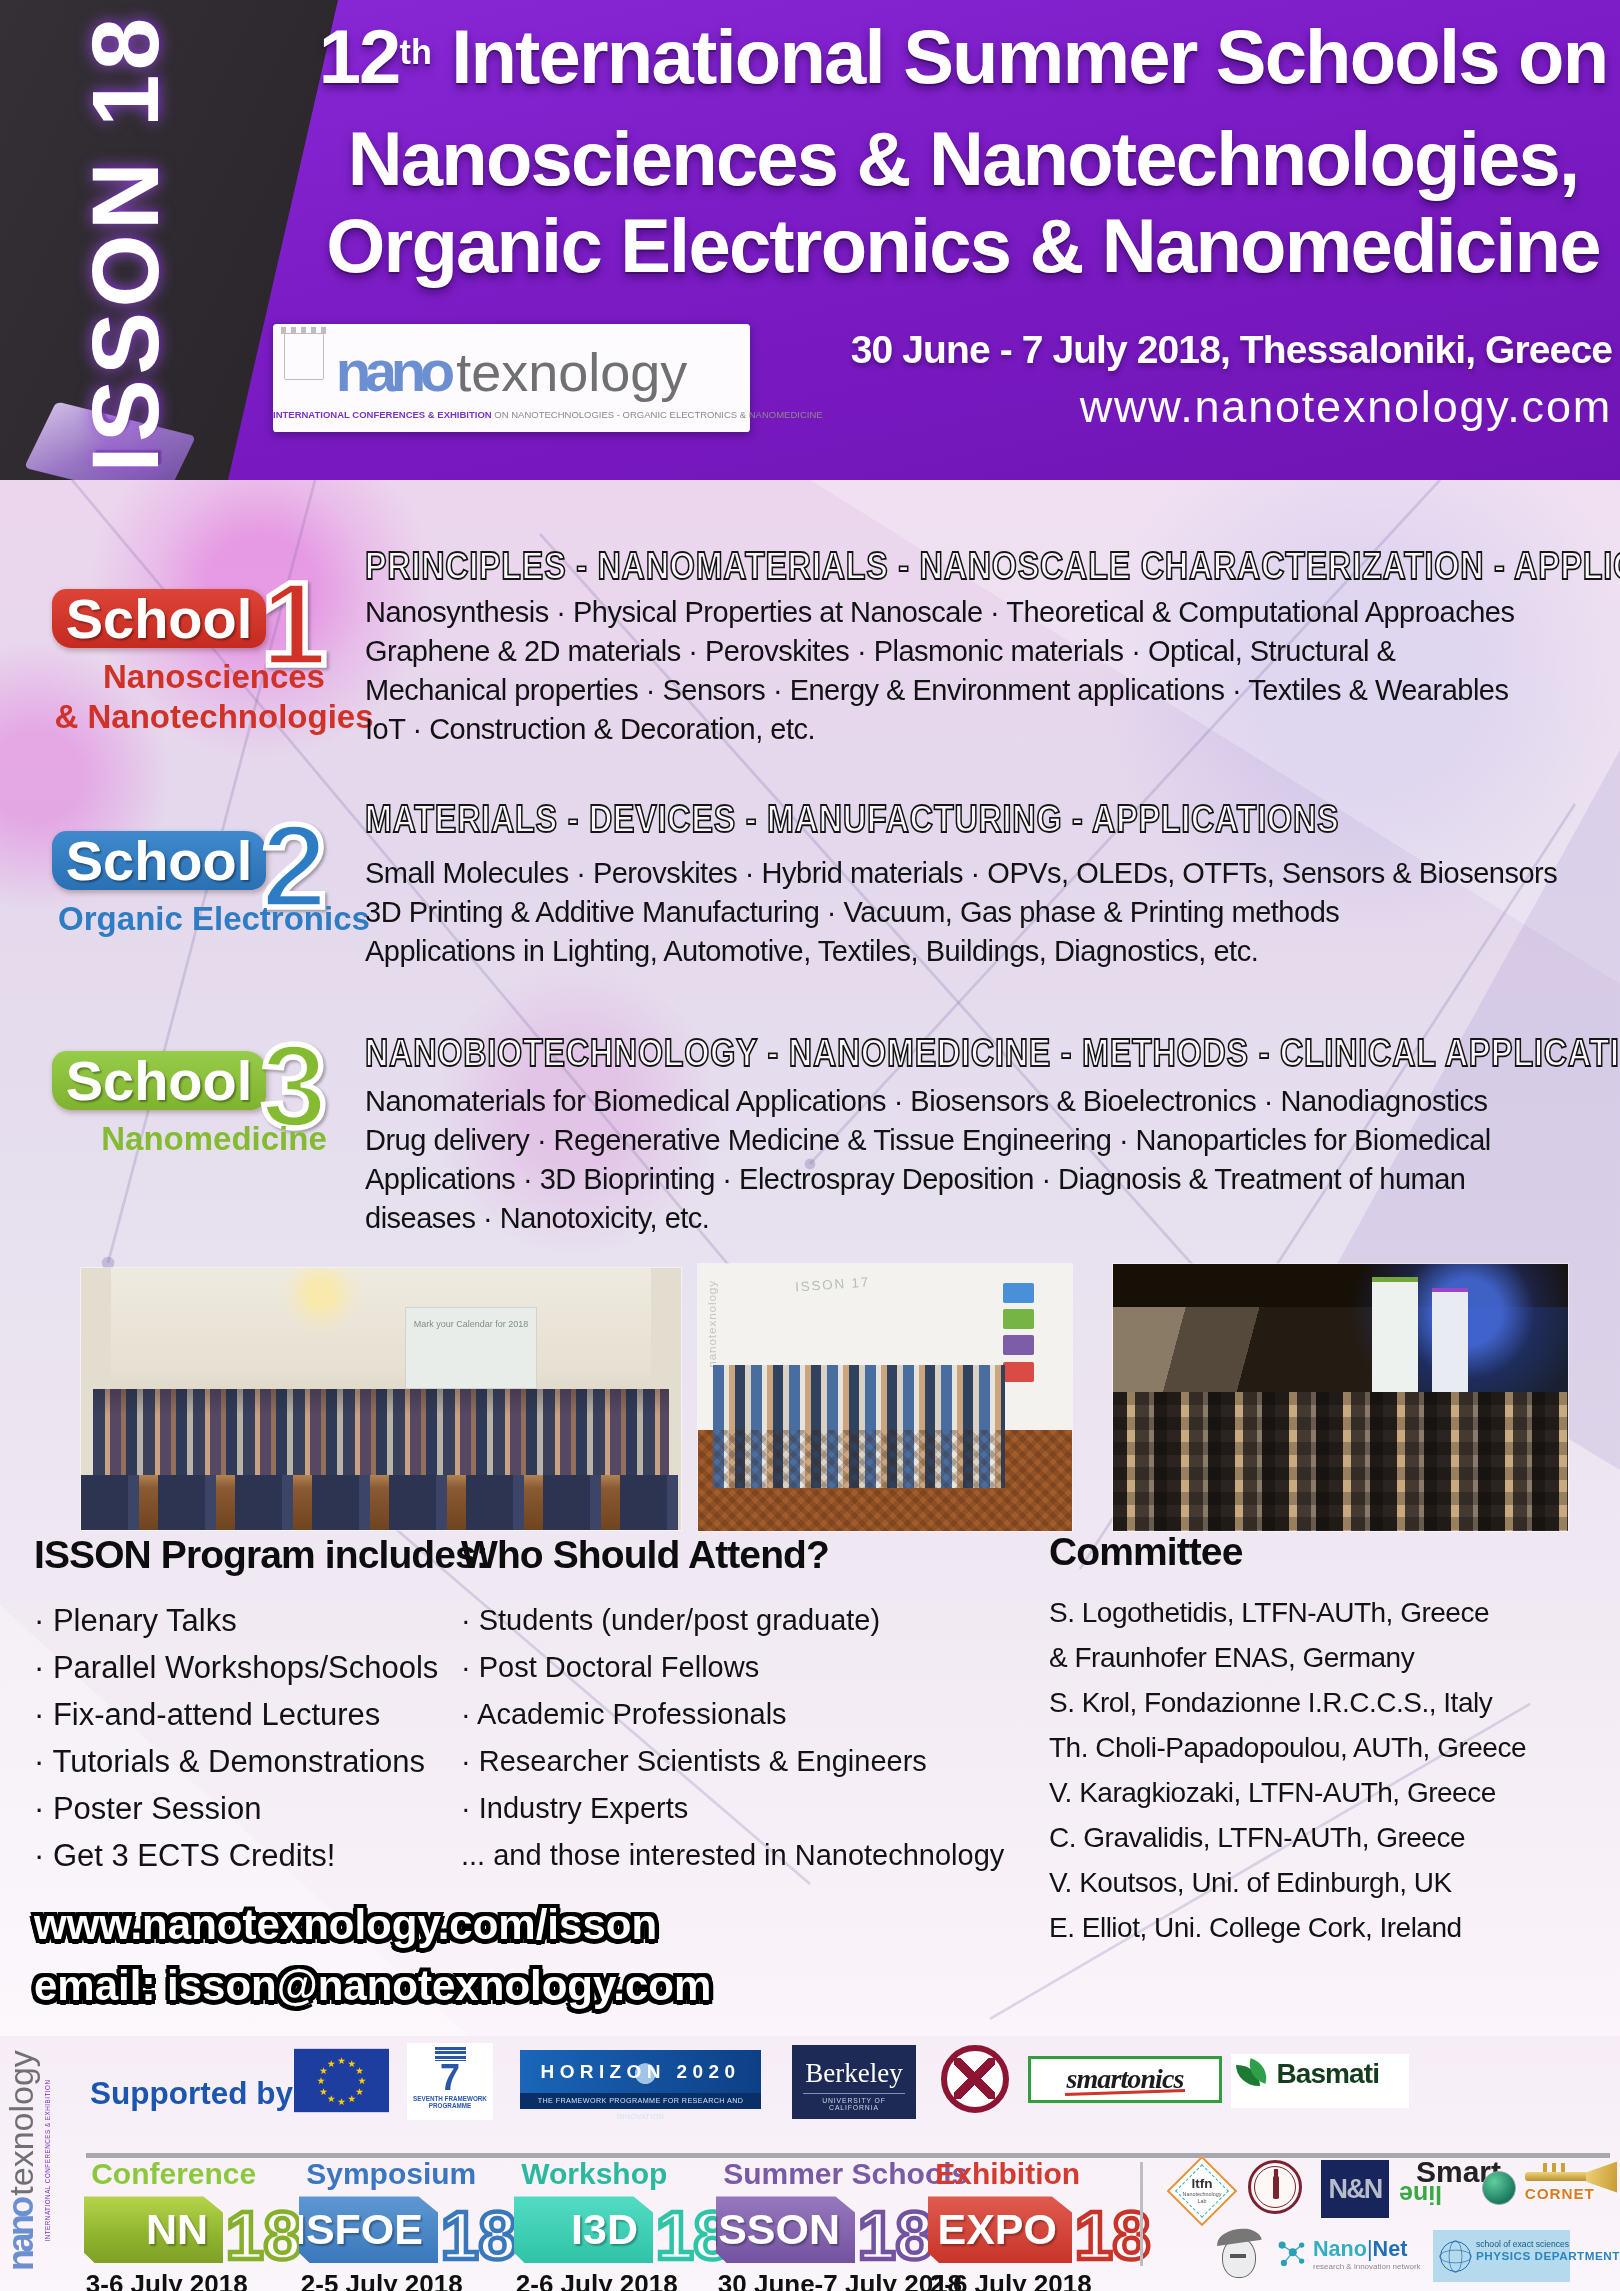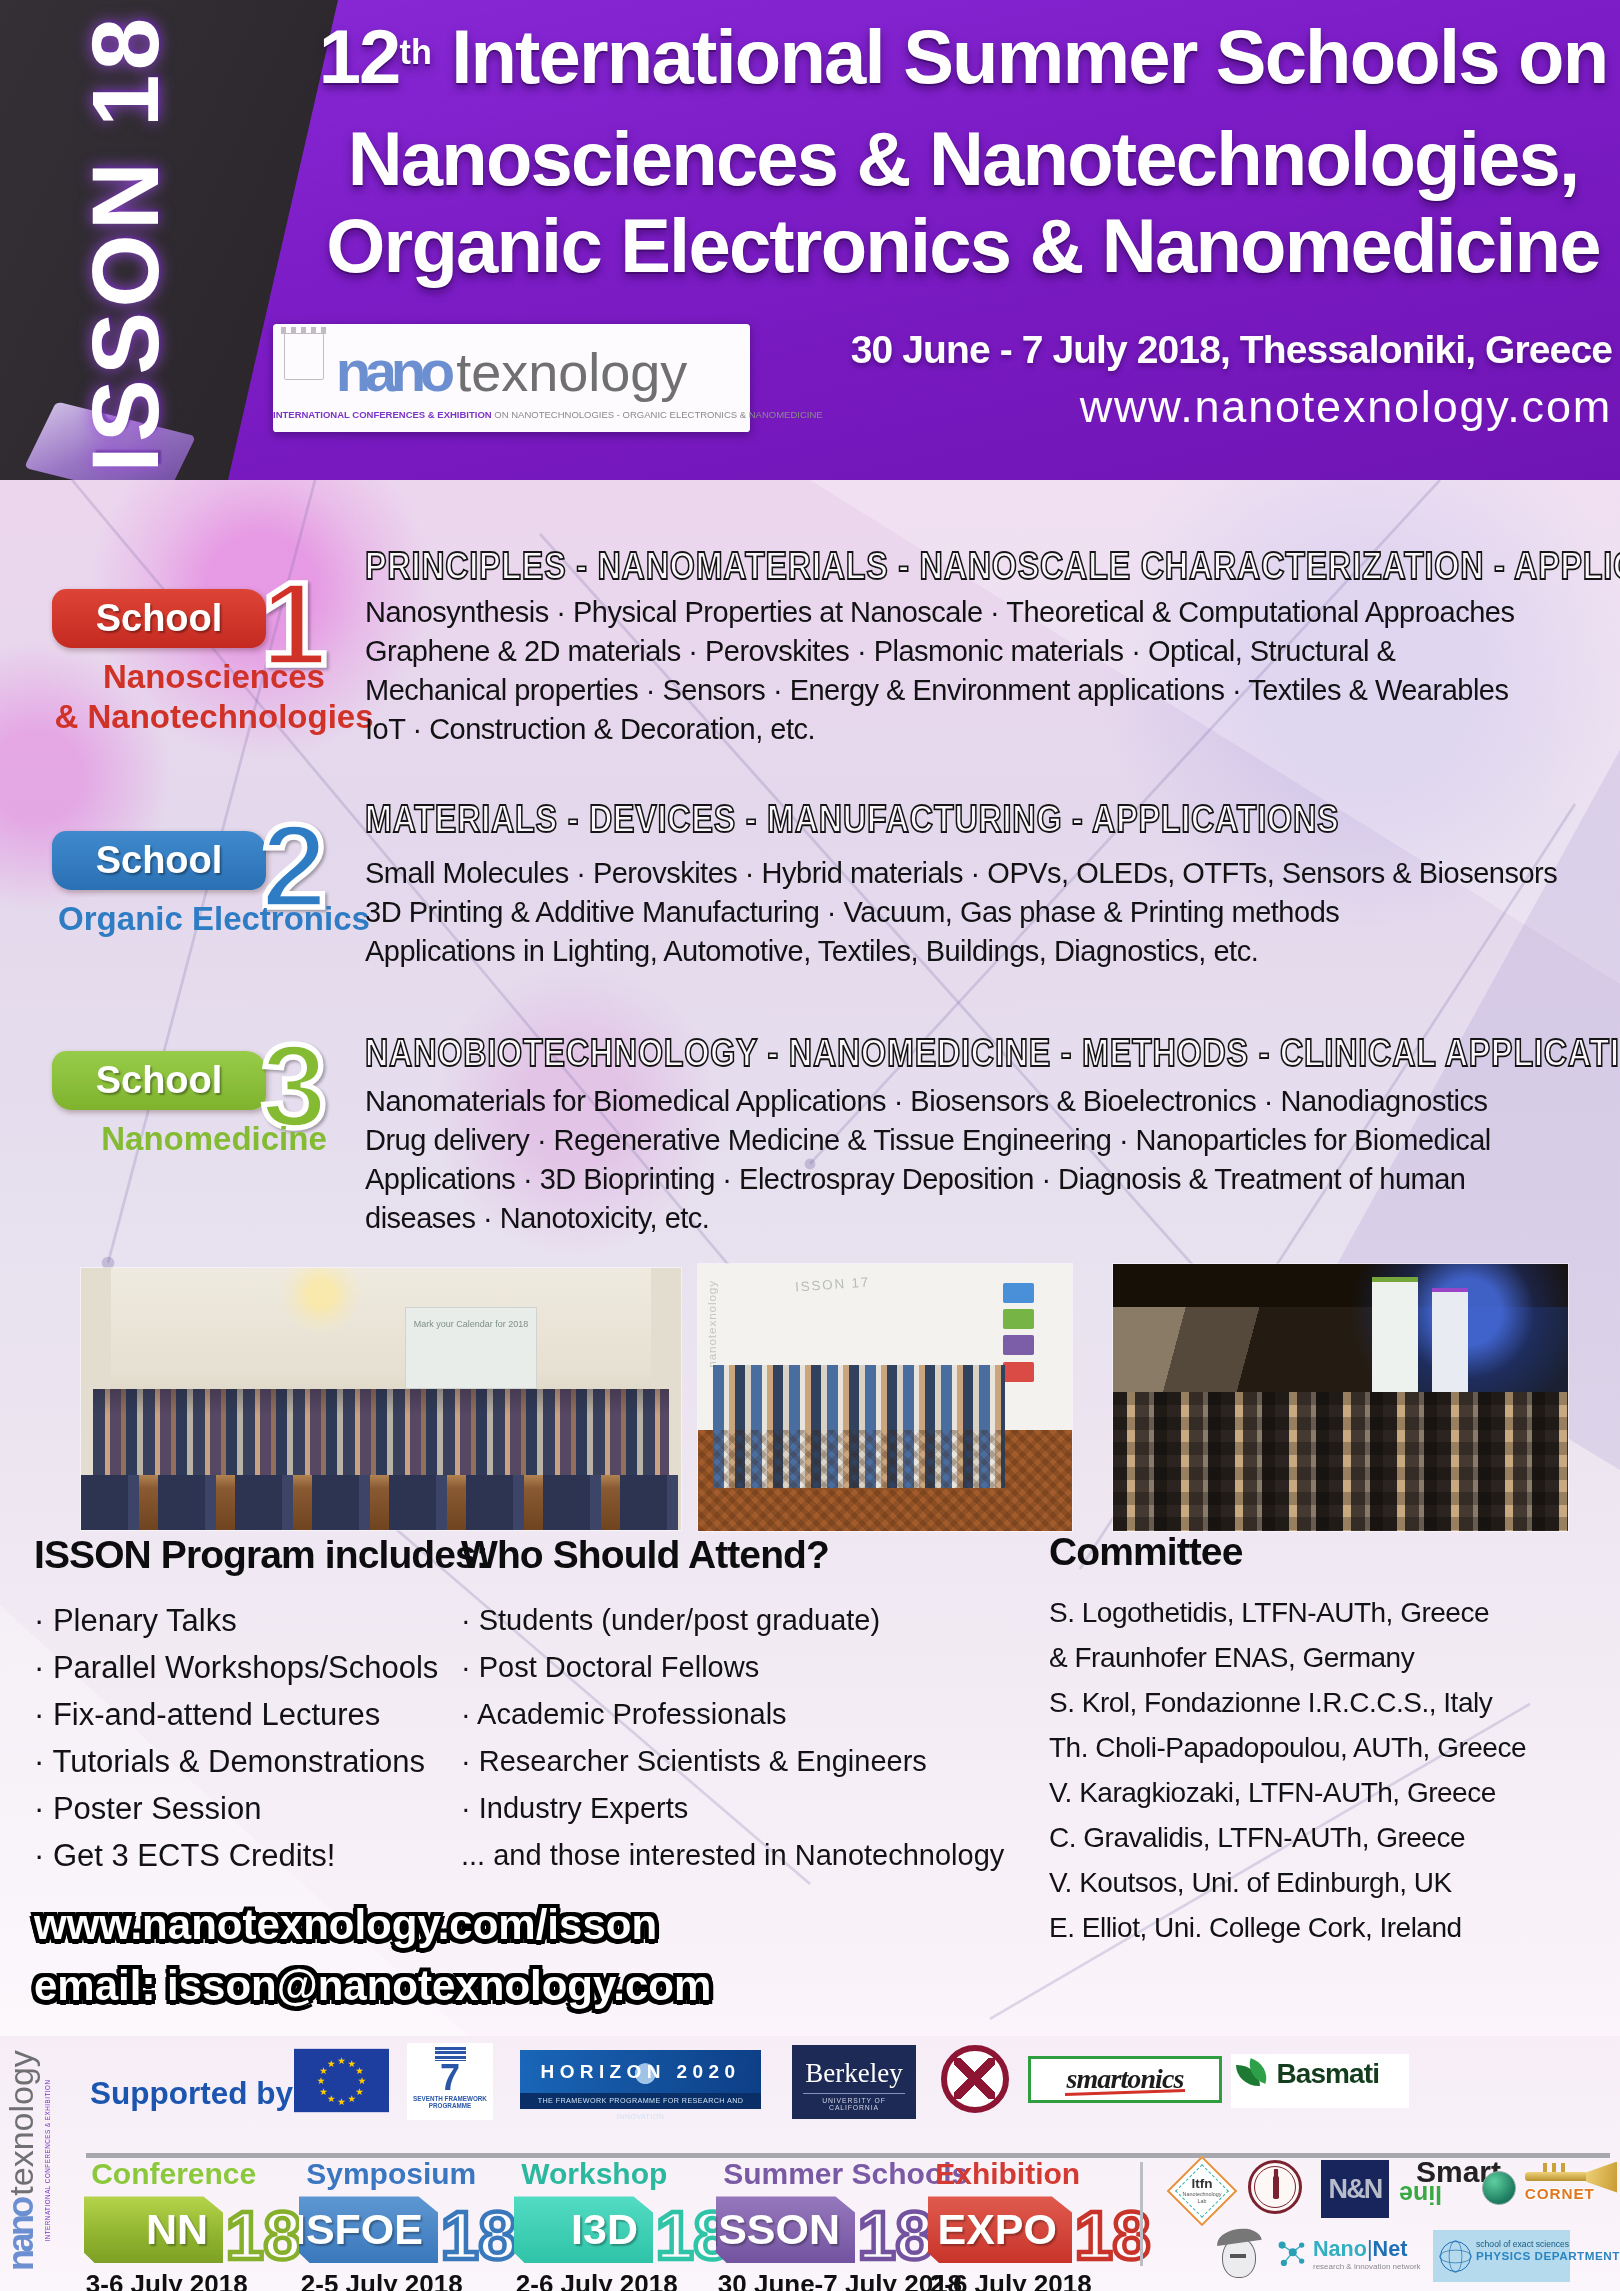--- a/index.html
+++ b/index.html
@@ -46,21 +46,21 @@
     background:
       radial-gradient(circle at 261px 108px, rgba(226,95,217,.5) 0 54px, rgba(226,95,217,.22) 108px, transparent 171px),
       radial-gradient(circle at 36px 297px, rgba(226,95,217,.4) 0 45px, transparent 135px),
       radial-gradient(circle at 576px 630px, rgba(216,120,210,.25) 0 54px, transparent 144px),
       radial-gradient(circle at 1368px 189px, rgba(195,185,232,.5) 0 108px, transparent 270px),
       linear-gradient(180deg,#ecd6ee 0%,#e4d8ec 22%,#e6dfee 45%,#efe8f2 68%,#f8f1f8 92%,#fbf5fb 100%);}
   #main svg.net{position:absolute;inset:0;pointer-events:none;}
 
   .school-badge{position:absolute;left:52px;width:324px;height:153px;}
   .sb-box{position:relative;width:214px;height:59px;border-radius:14.4px 20px 14.4px 20px;display:flex;
-    align-items:center;justify-content:center;font-size:38px;font-weight:800;color:#fff;
+    align-items:center;justify-content:center;font-size:56px;font-weight:800;color:#fff;
     text-shadow:1.8px 1.8px 1.8px rgba(0,0,0,.35);box-shadow:1.8px 2.7px 5.4px rgba(80,40,40,.3);}
   .sb-num{position:absolute;left:209px;top:-25px;font-size:119px;font-weight:800;line-height:1;
     -webkit-text-stroke:5.4px #fff;filter:drop-shadow(2.7px 2.7px 1.8px rgba(0,0,0,.3));}
   .sb-name{position:absolute;left:-18px;top:68px;width:360px;text-align:center;font-size:33px;
     font-weight:800;line-height:40px;white-space:nowrap;}
   .sb-name span{display:block;}
   .red-bg{background:linear-gradient(180deg,#dd4436,#c52a20);} .red-tx{color:#d13227;}
   .blue-bg{background:linear-gradient(180deg,#3f89cc,#2a71b4);} .blue-tx{color:#2e7dc4;}
   .green-bg{background:linear-gradient(180deg,#97cc4a,#7fb32e);} .green-tx{color:#84bb33;}
 

